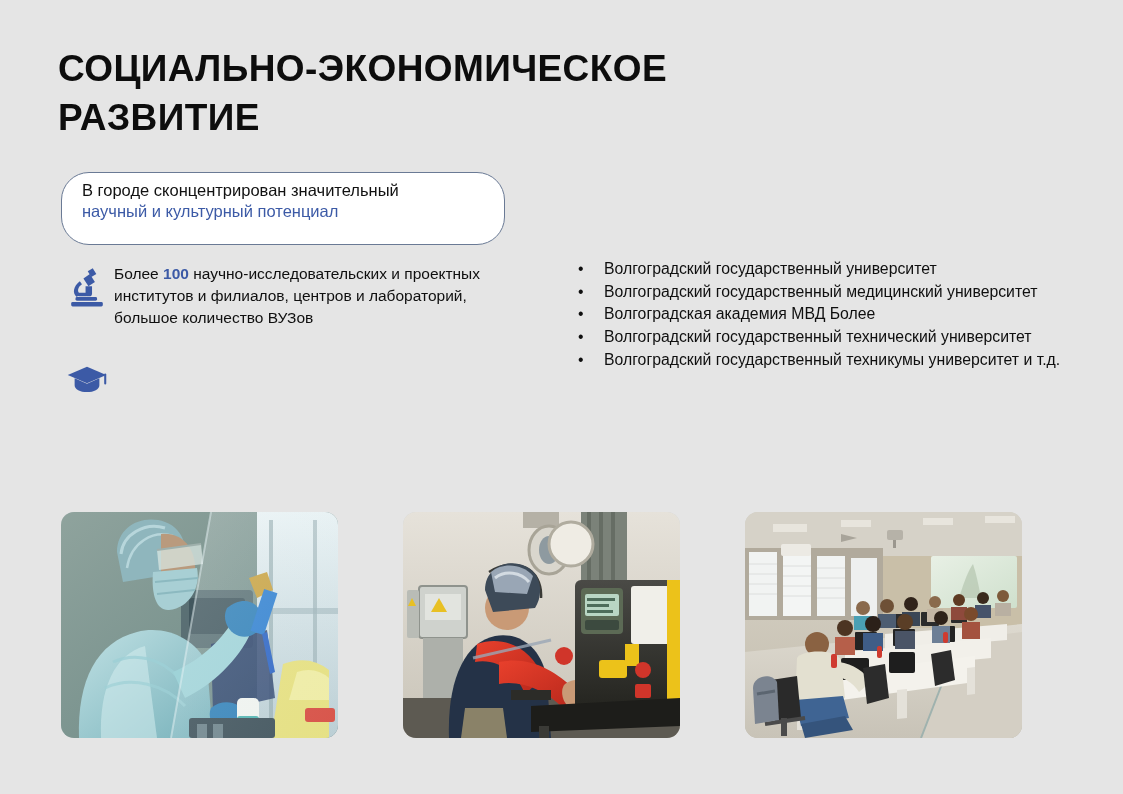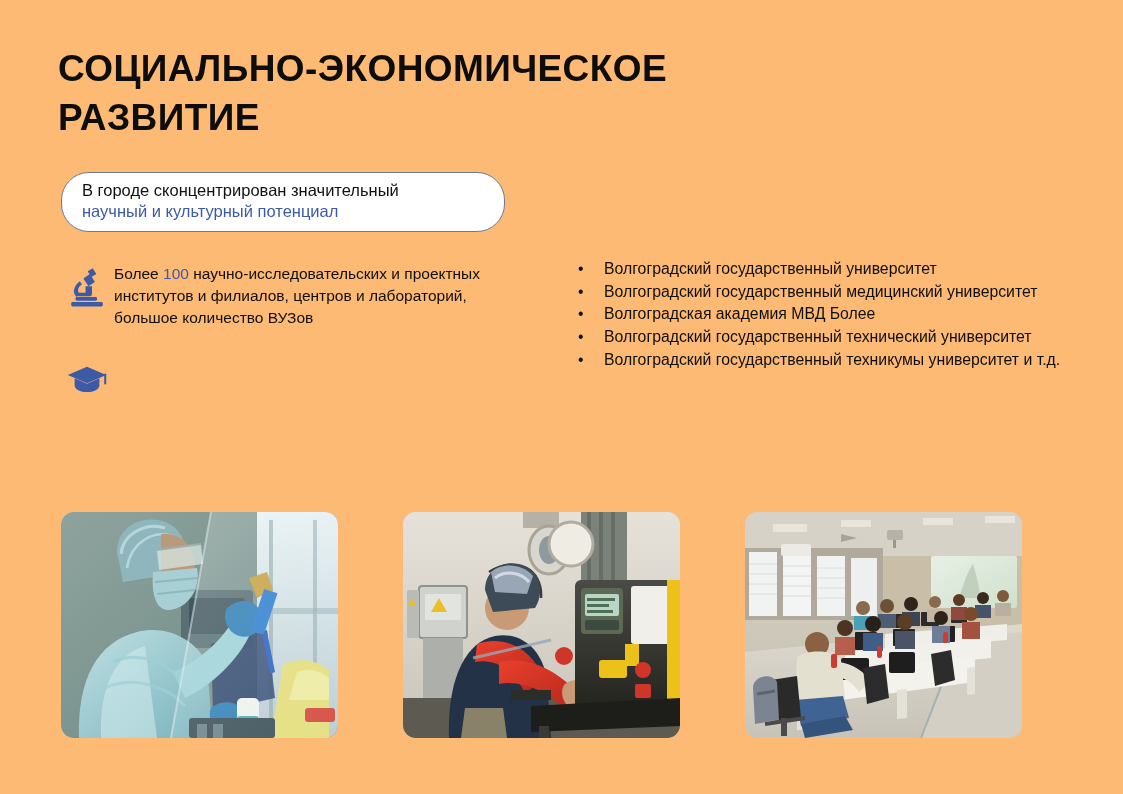--- a/index.html
+++ b/index.html
@@ -8,21 +8,21 @@
     padding: 0;
     background: #ffffff;
   }
   body {
     font-family: "Liberation Sans", "DejaVu Sans", sans-serif;
   }
   #slide {
     position: relative;
     width: 1123px;
     height: 794px;
-    background: #fdba74;
+    background: #e5e5e5;
     overflow: hidden;
   }
 
   
   .slide-title {
     position: absolute;
     left: 58px;
     top: 45px;
     width: 900px;
     font-size: 37px;
@@ -33,21 +33,21 @@
     text-transform: uppercase;
     white-space: pre-line;
   }
 
   
   .callout {
     position: absolute;
     left: 61px;
     top: 172px;
     width: 444px;
-    height: 60px;
+    height: 73px;
     box-sizing: border-box;
     border: 1.4px solid #6a7a95;
     border-radius: 28px;
     background: #ffffff;
     padding: 7px 18px 0 20px;
   }
   .callout-line1 {
     font-size: 16.5px;
     color: #111111;
     line-height: 1.28;
@@ -78,21 +78,21 @@
     padding-top: 2px;
   }
   .feature-text {
     font-size: 15.5px;
     line-height: 1.42;
     color: #0f0f0f;
     padding-top: 1px;
   }
   .feature-text .hl {
     color: #3c5aa6;
-    font-weight: normal;
+    font-weight: bold;
   }
   #feature-institutes { left: 60px; top: 262px; }
   #feature-colleges  { left: 60px; top: 355px; }
 
   
   .uni-list {
     position: absolute;
     left: 572px;
     top: 258px;
     width: 530px;

